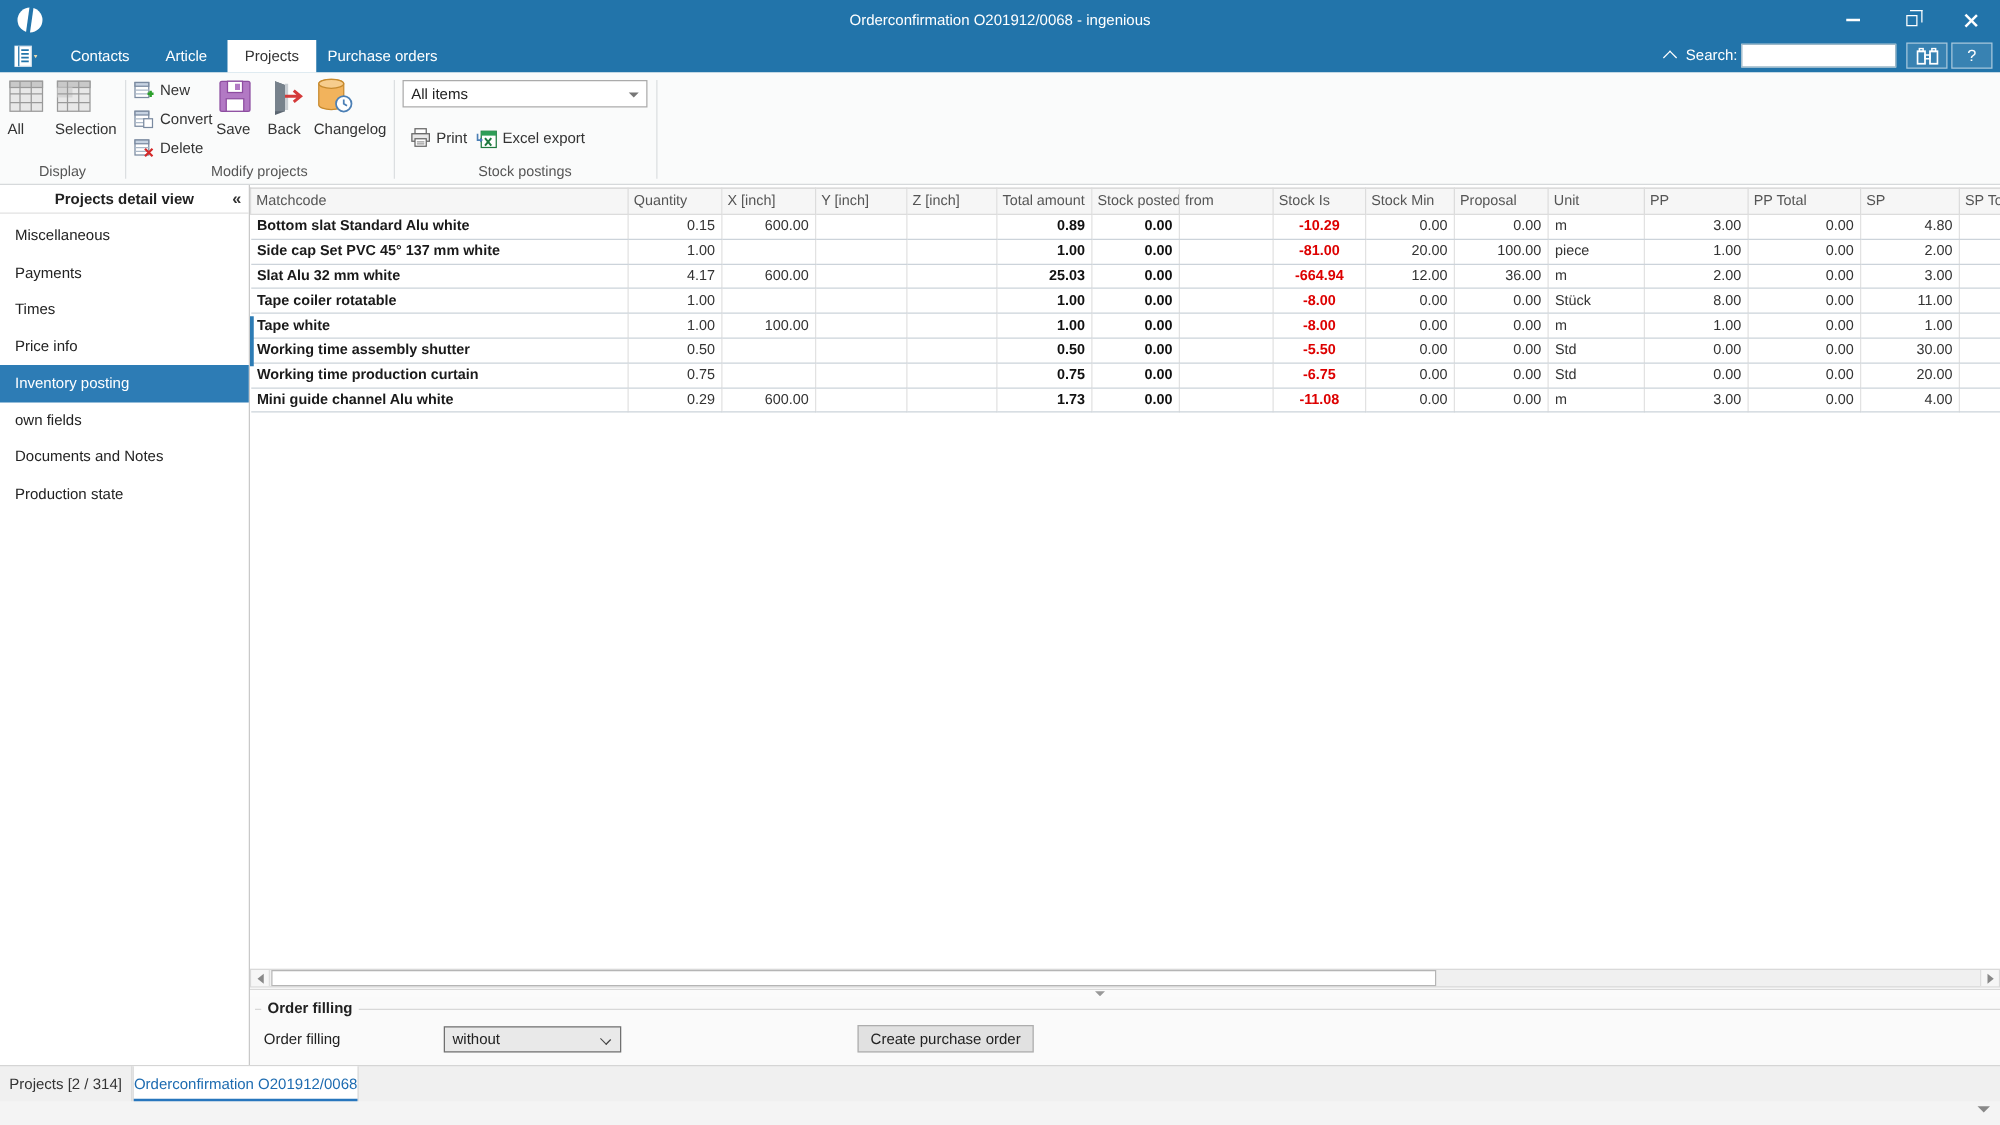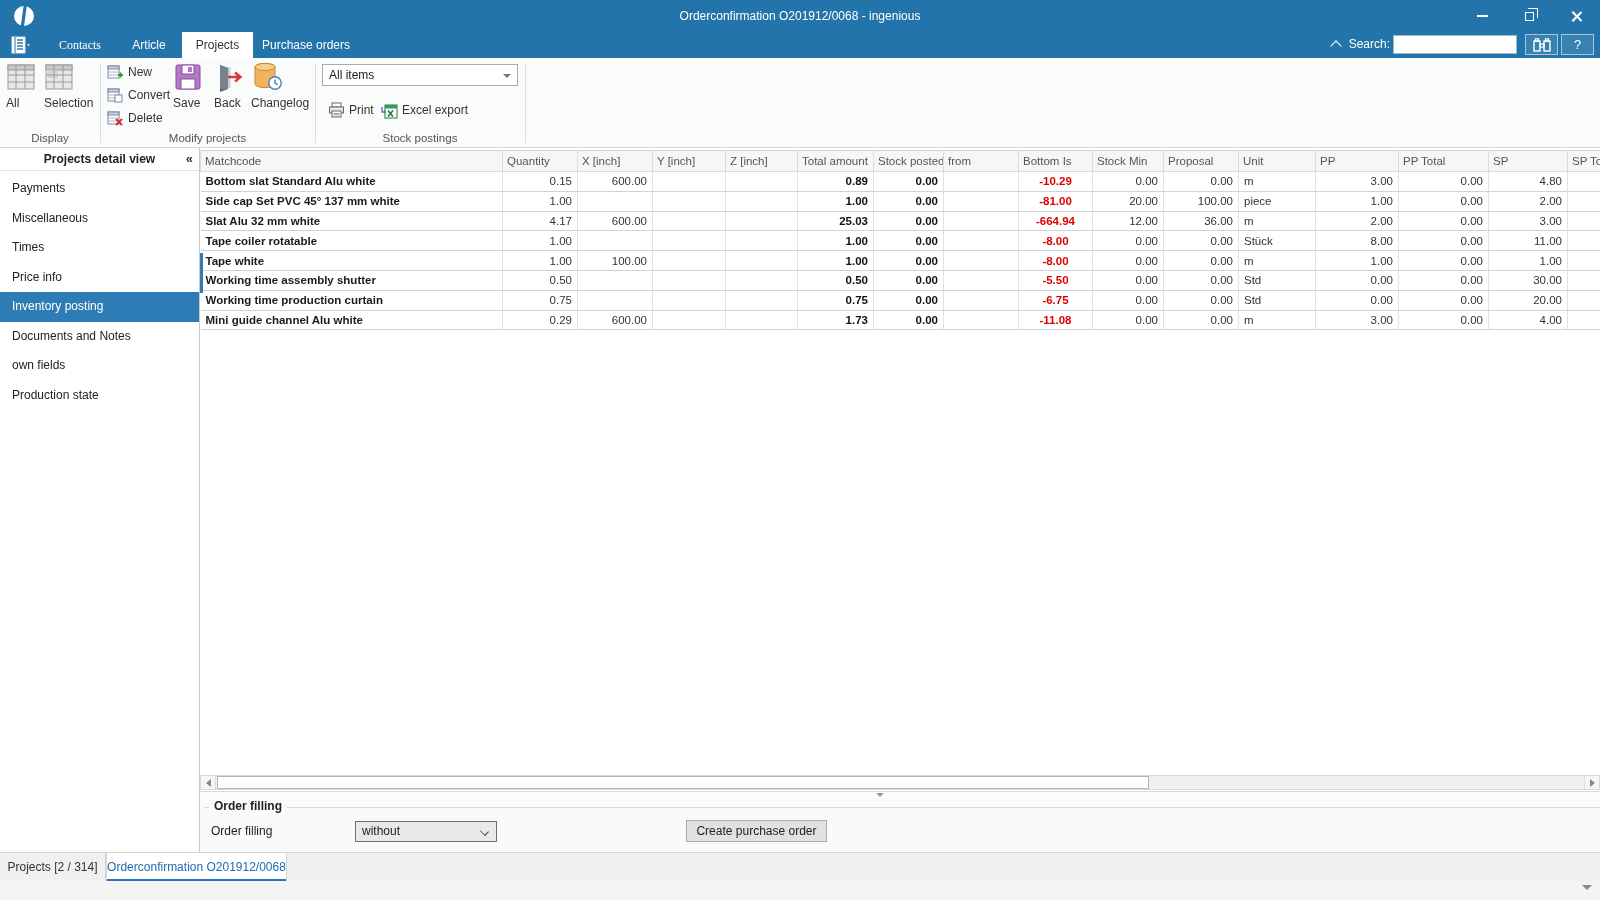--- a/index.html
+++ b/index.html
@@ -152,21 +152,21 @@
       <rect x="2" y="1" width="3" height="16" fill="#fff"></rect>
       <line x1="5" y1="1" x2="5" y2="17" stroke="#2274aa"></line>
       <line x1="7" y1="4" x2="13" y2="4" stroke="#2274aa" stroke-width="1.4"></line>
       <line x1="7" y1="7" x2="13" y2="7" stroke="#2274aa" stroke-width="1.4"></line>
       <line x1="7" y1="10" x2="13" y2="10" stroke="#2274aa" stroke-width="1.4"></line>
       <line x1="7" y1="13" x2="13" y2="13" stroke="#2274aa" stroke-width="1.4"></line>
       <path d="M17 8 l3 0 l-1.5 2.5 z" fill="#e8d9b0"></path>
     </svg>
   </div>
   <div id="nav-tabs">
-      <div class="nav-tab" style="left: 45px; width: 70px; font-family: Liberation Serif, serif;">Contacts</div>
+      <div class="nav-tab" style="left: 45px; width: 70px;">Contacts</div>
       <div class="nav-tab" style="left: 118px; width: 62px;">Article</div>
       <div class="nav-tab active" style="left: 182px; width: 71px;">Projects</div>
       <div class="nav-tab" style="left: 253px; width: 106px;">Purchase orders</div>
     </div>
   <div id="search-cluster">
     <div class="chev-up"></div>
     <span id="search-label">Search:</span>
     <input id="search-input" value="" style="">
     <div class="nav-iconbtn" id="btn-find">
       <svg width="18" height="14" viewBox="0 0 18 14">
@@ -287,27 +287,27 @@
   <div class="rgroup-label" style="left:315px; width:210px;">Stock postings</div>
   <div class="rsep" style="left:525px;"></div>
 </div>
 
 <div id="sidebar">
   <div id="sidebar-header">
     <span>Projects detail view</span>
     <span id="sidebar-collapse">«</span>
   </div>
   <div id="sidebar-items">
+      <div class="side-item">Miscellaneous</div>
       <div class="side-item">Payments</div>
-      <div class="side-item">Miscellaneous</div>
       <div class="side-item">Times</div>
       <div class="side-item">Price info</div>
       <div class="side-item selected">Inventory posting</div>
+      <div class="side-item">own fields</div>
       <div class="side-item">Documents and Notes</div>
-      <div class="side-item">own fields</div>
       <div class="side-item">Production state</div>
     </div>
 </div>
 
 <div id="content">
   <table id="grid">
     <colgroup id="grid-cols">
         <col style="width: 302px;">
         <col style="width: 75px;">
         <col style="width: 75px;">
@@ -328,21 +328,21 @@
     <thead>
         <tr id="grid-head">
           <th>Matchcode</th>
           <th>Quantity</th>
           <th>X [inch]</th>
           <th>Y [inch]</th>
           <th>Z [inch]</th>
           <th>Total amount</th>
           <th>Stock posted</th>
           <th>from</th>
-          <th>Bottom Is</th>
+          <th>Stock Is</th>
           <th>Stock Min</th>
           <th>Proposal</th>
           <th>Unit</th>
           <th>PP</th>
           <th>PP Total</th>
           <th>SP</th>
           <th>SP To</th>
         </tr>
       </thead>
     <tbody id="grid-body">

